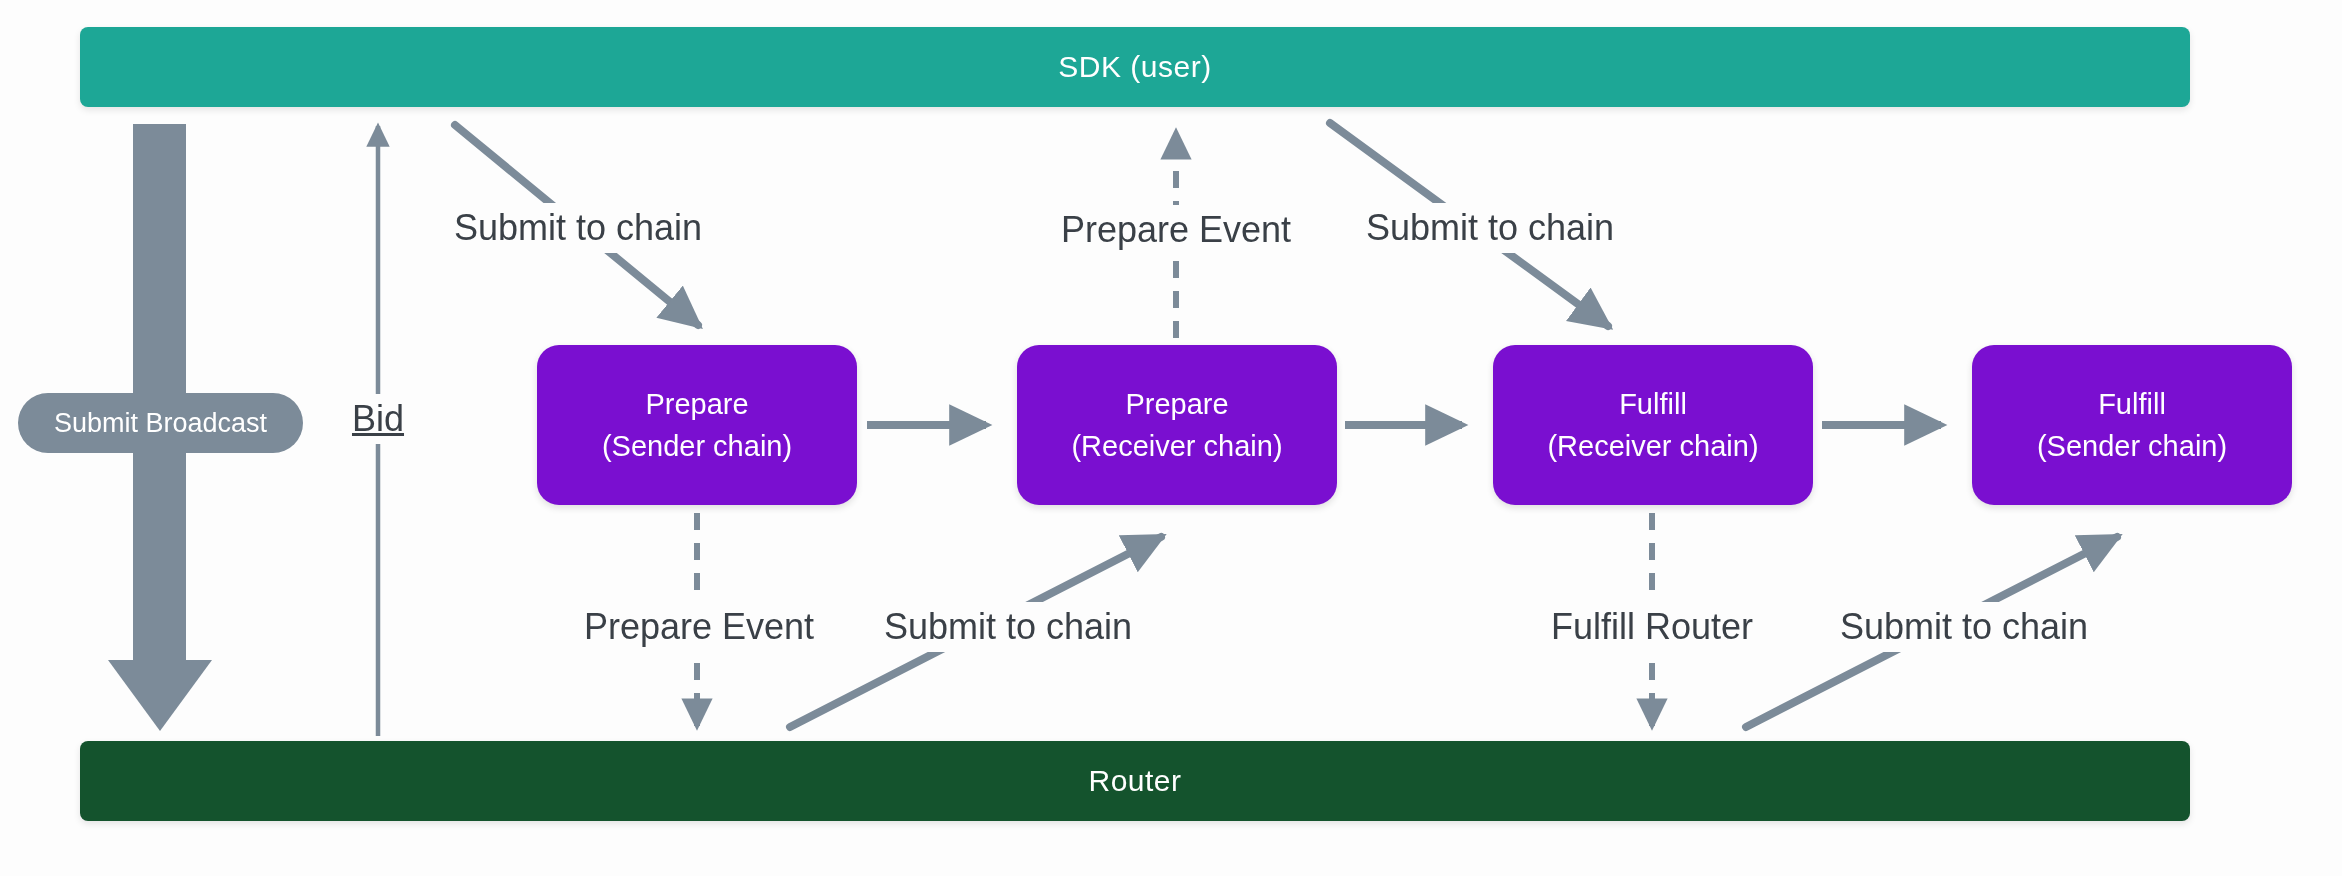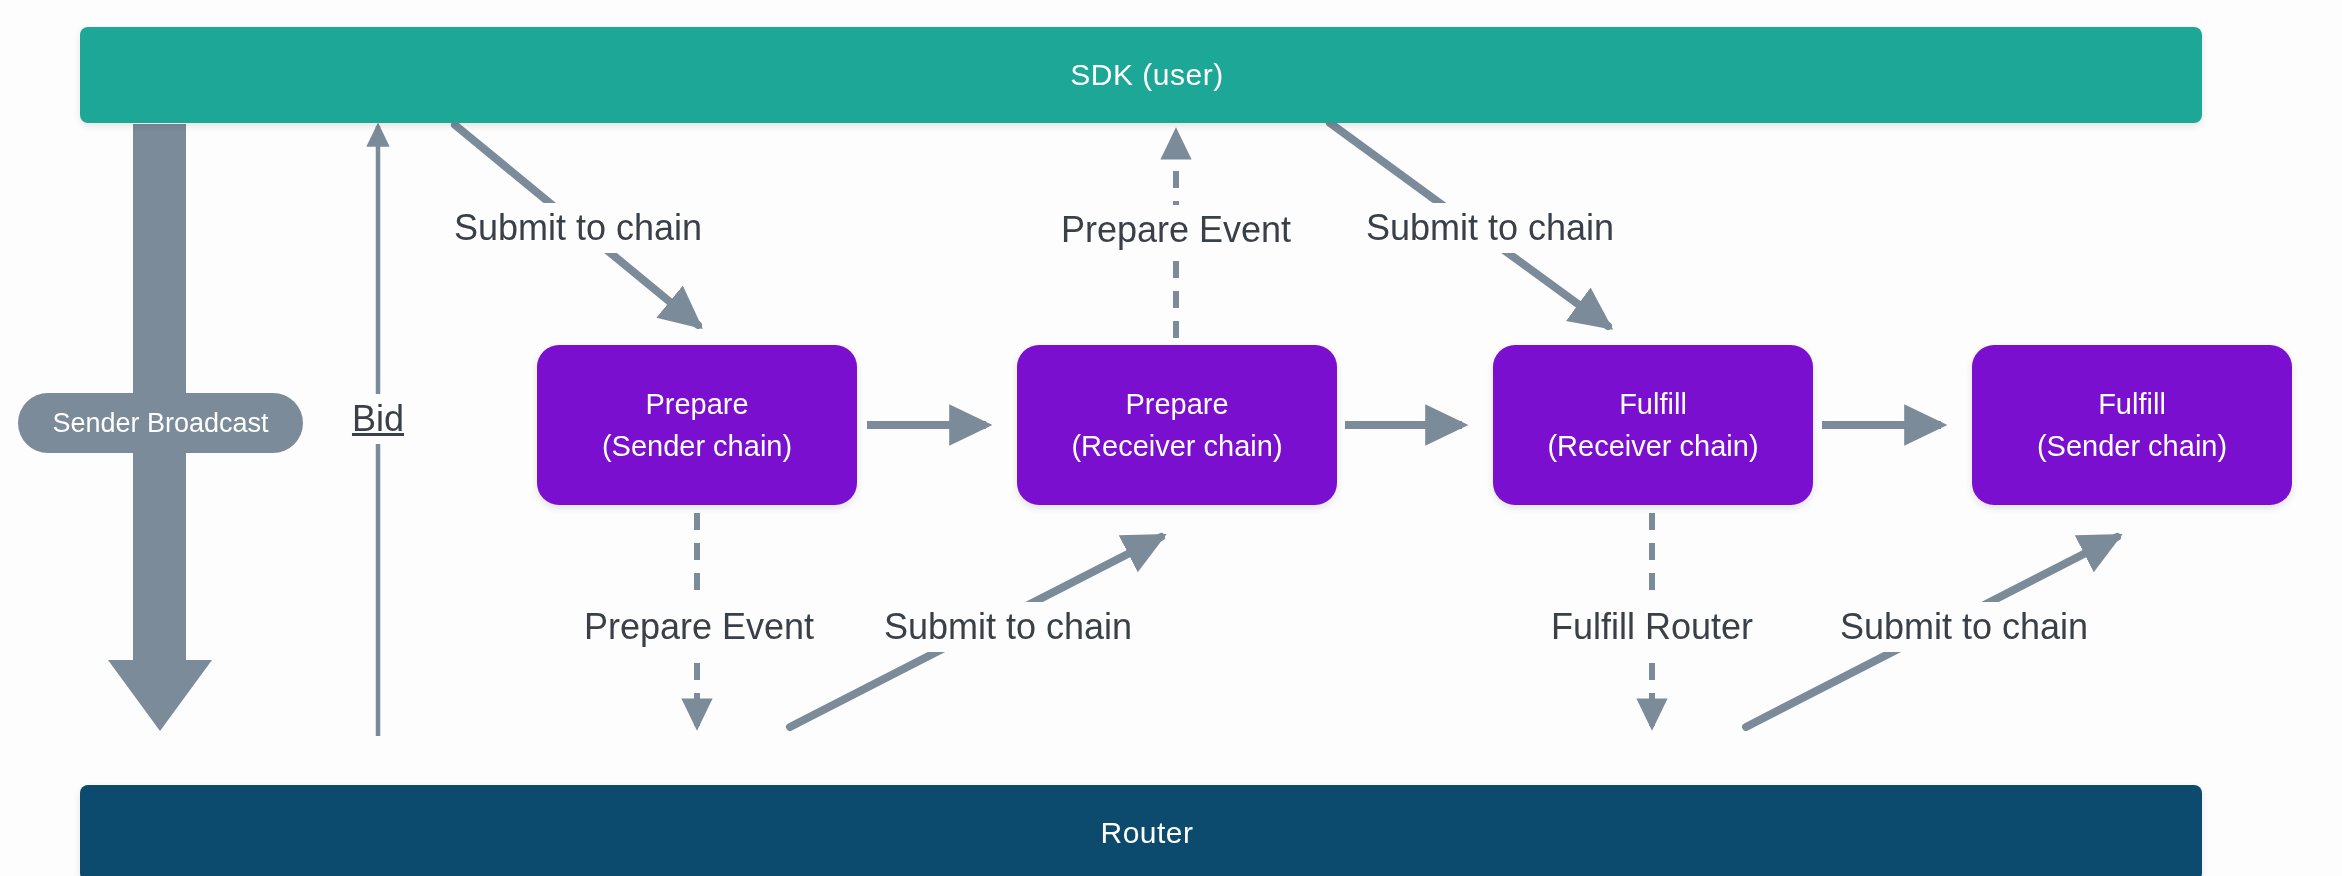--- a/index.html
+++ b/index.html
@@ -20,34 +20,33 @@
     position: absolute;
     left: 0; top: 0;
     width: 2342px;
     height: 876px;
     z-index: 1;
   }
   .lane-bar {
     position: absolute;
     left: 80px;
     width: 2110px;
-    height: 96px;
+    height: 80px;
     border-radius: 8px;
     display: flex;
     align-items: center;
     justify-content: center;
     color: #FFFFFF;
     font-size: 30px;
     letter-spacing: 0.5px;
     z-index: 3;
     box-shadow: 0 3px 7px rgba(0,0,0,0.10);
-    padding-left: 12px;
   }
   .sdk-bar   { top: 27px;  background: #1DA796; }
-  .router-bar{ top: 785px; background: #0c4a6e; }
+  .router-bar{ top: 741px; background: #14532d; }
   .step-box {
     position: absolute;
     top: 345px;
     width: 320px;
     height: 160px;
     border-radius: 22px;
     background: #7A0FD0;
     color: #FFFFFF;
     display: flex;
     flex-direction: column;
@@ -146,21 +145,21 @@
   <div class="step-box box-3">
     <span>Fulfill</span>
     <span>(Receiver chain)</span>
   </div>
   <div class="step-box box-4">
     <span>Fulfill</span>
     <span>(Sender chain)</span>
   </div>
 
   <div class="auction-pill">
-    <span>Sender Broadcast</span>
+    <span>Submit Broadcast</span>
   </div>
 
   <div class="edge-label" style="left:378px; top:419px;text-decoration:underline;">Bid</div>
 
   <div class="edge-label" style="left:578px; top:228px;">Submit to chain</div>
 
   <div class="edge-label" style="left:1176px; top:230px;">Prepare Event</div>
 
   <div class="edge-label" style="left:1490px; top:228px;">Submit to chain</div>
 

